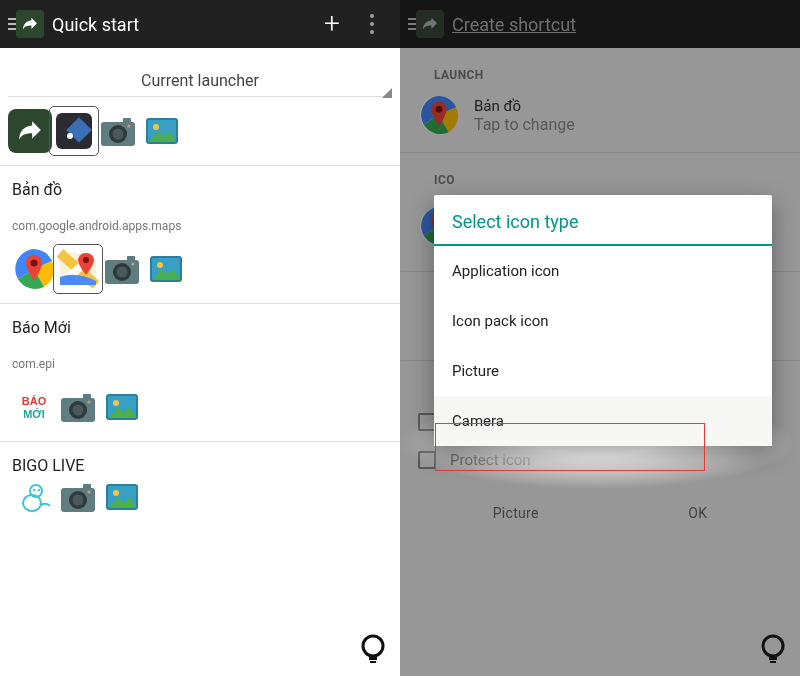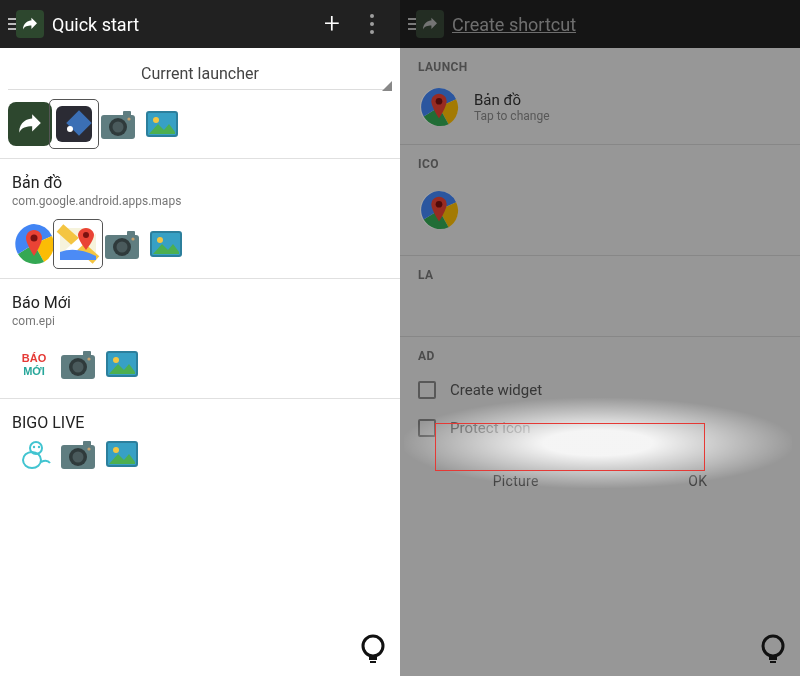--- a/index.html
+++ b/index.html
@@ -14,43 +14,43 @@
   .appbar .title-wrap { display: flex; align-items: center; gap: 8px; flex: 1; }
   .appbar .title { font-weight: 400; }
   .appbar .icon-btn { width: 40px; height: 40px; display: flex; align-items: center; justify-content: center; }
   .share-logo { width: 28px; height: 28px; border-radius: 4px; background: #2d472e; display: flex; align-items: center; justify-content: center; }
   .share-logo.dim { background: #3a4d3b; opacity: .85; }
   .plus-glyph { font-size: 28px; font-weight: 300; line-height: 1; }
   .overflow-dots { display: flex; flex-direction: column; gap: 4px; }
   .overflow-dots span { width: 4px; height: 4px; background: #9e9e9e; border-radius: 50%; }
 
   
-  .section-launcher { padding: 16px 8px 12px; }
+  .section-launcher { padding: 16px 8px 12px; margin-top: 7px; }
   .section-launcher .lbl { text-align: center; color: #444; font-size: 16px; margin-bottom: 6px; }
   .spinner-line { height: 1px; background: #ddd; position: relative; margin: 0 0 12px; }
   .spinner-line::after { content: ""; position: absolute; right: 0; bottom: -1px; width: 0; height: 0; border-left: 10px solid transparent; border-bottom: 10px solid #888; }
   .icon-row { display: flex; align-items: flex-end; }
   .thumb { width: 44px; height: 44px; border-radius: 6px; position: relative; }
   .thumb.sel { outline: 1px solid #555; outline-offset: 2px; border-radius: 2px; }
 
   .group { border-top: 1px solid #e0e0e0; padding: 14px 12px 12px; }
   .group .g-title { font-size: 16px; color: #222; }
-  .group .g-sub { font-size: 12px; color: #777; margin: 2px 0 14px; }
+  .group .g-sub { font-size: 12px; color: #777; margin: 20px 0 14px; }
 
   
   .bulb { position: absolute; right: 10px; bottom: 6px; }
 
   
   .paneR { background: #e8e8e8; }
   .scrim { position: absolute; inset: 0; background: rgba(0,0,0,.35); }
   .bg-content { opacity: 1; }
-  .sect-hdr { font-size: 12px; font-weight: 700; color: #777; letter-spacing: .4px; padding: 12px 18px 8px; }
+  .sect-hdr { font-size: 12px; font-weight: 700; color: #777; letter-spacing: .4px; padding: 20px 18px 8px; margin-left: 16px; }
   .launch-row { display: flex; align-items: center; gap: 14px; padding: 4px 18px 16px; }
   .launch-row .t1 { font-size: 15px; color: #333; }
-  .launch-row .t2 { font-size: 12px; color: #888; }
+  .launch-row .t2 { font-size: 16px; color: #888; }
   .hr { height: 1px; background: #cfcfcf; }
   .chk-row { display: flex; align-items: center; gap: 14px; padding: 10px 18px; color: #555; font-size: 15px; }
   .chk-box { width: 18px; height: 18px; border: 2px solid #888; border-radius: 2px; }
   .btn-row { display: flex; justify-content: space-around; padding: 26px 18px 10px; color: #666; font-size: 14px; letter-spacing: .3px; }
 
   
   .dialog { position: absolute; left: 34px; top: 195px; width: 338px; background: #fff; border-radius: 2px; box-shadow: 0 8px 24px rgba(0,0,0,.35); }
   .dialog .d-title { color: #009688; font-size: 18px; padding: 16px 18px 12px; border-bottom: 2px solid #009688; }
   .dialog .d-item { font-size: 15px; color: #222; padding: 16px 18px; }
   .dialog .d-item.highlight { background: #f7f7f5; }
@@ -311,20 +311,27 @@
       <div class="btn-row">
         <div>Picture</div>
         <div>OK</div>
       </div>
     </div>
 
     <div class="scrim"></div>
 
     <div class="glow" style="left:4px; top:398px; width:388px; height:90px;"></div>
 
+    <div class="dialog">
+      <div class="d-title">Select icon type</div>
+      <div class="d-item">Application icon</div>
+      <div class="d-item">Icon pack icon</div>
+      <div class="d-item">Picture</div>
+      <div class="d-item highlight">Camera</div>
+    </div>
     <div class="red-outline" style="left:35px; top:423px; width:270px; height:48px;"></div>
 
     <div class="bulb">
       <svg width="34" height="34" viewBox="0 0 34 34">
           <circle cx="17" cy="14" r="10" fill="none" stroke="#111" stroke-width="3"></circle>
           <rect x="13" y="25" width="8" height="3" fill="#111"></rect>
           <rect x="14" y="29" width="6" height="2" fill="#111"></rect>
         </svg>
     </div>
   </div>

